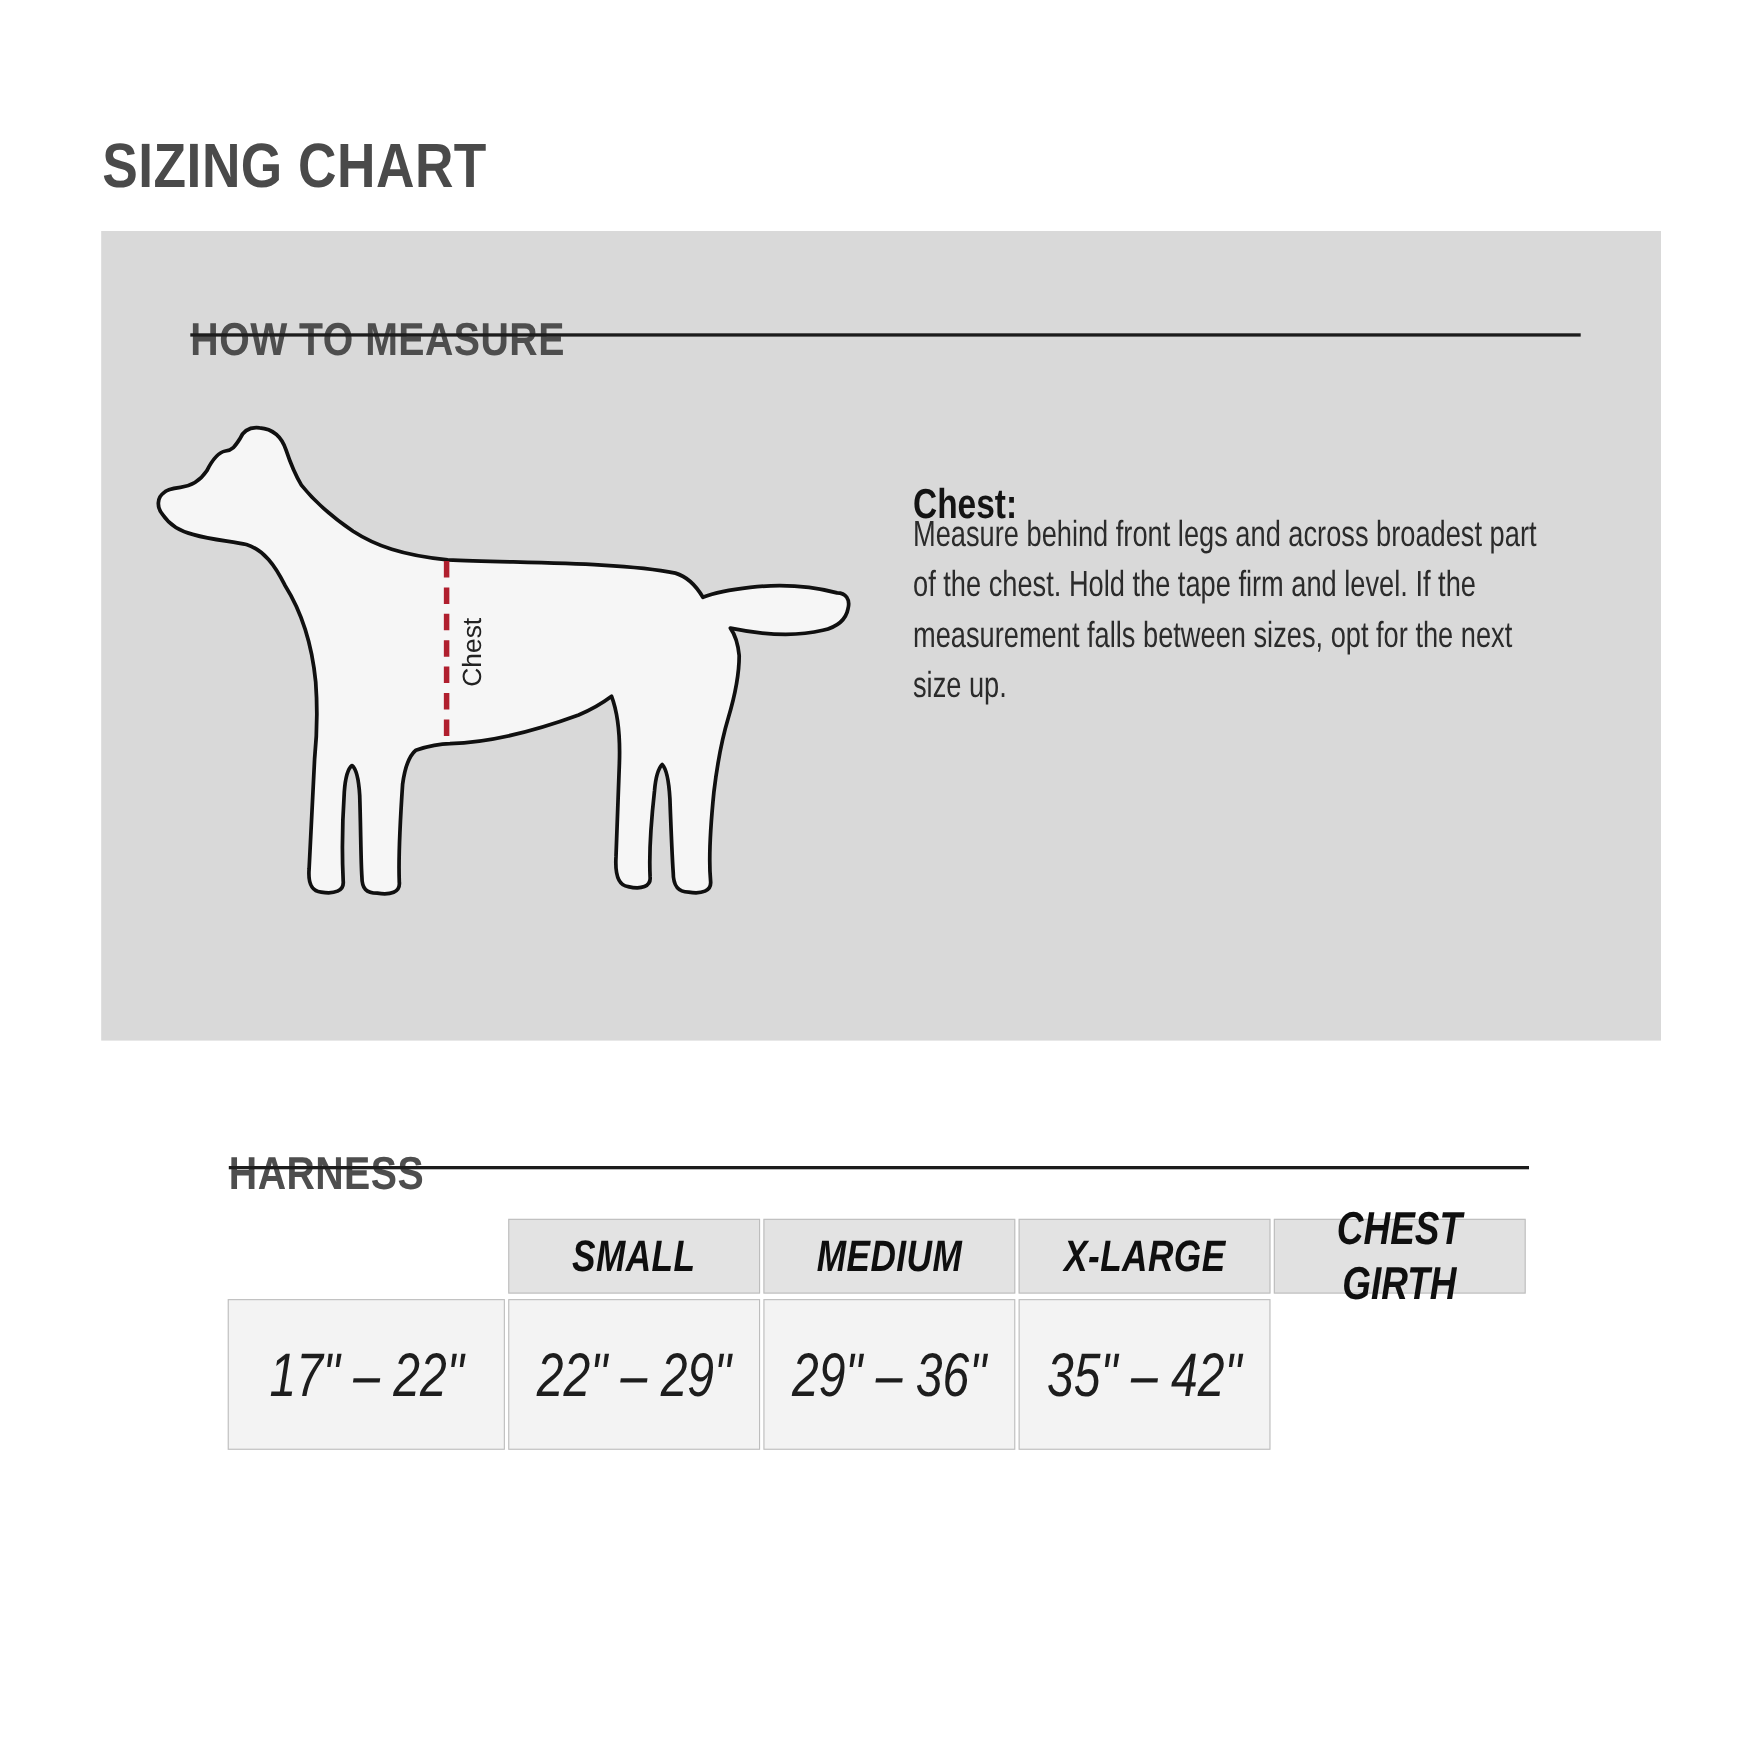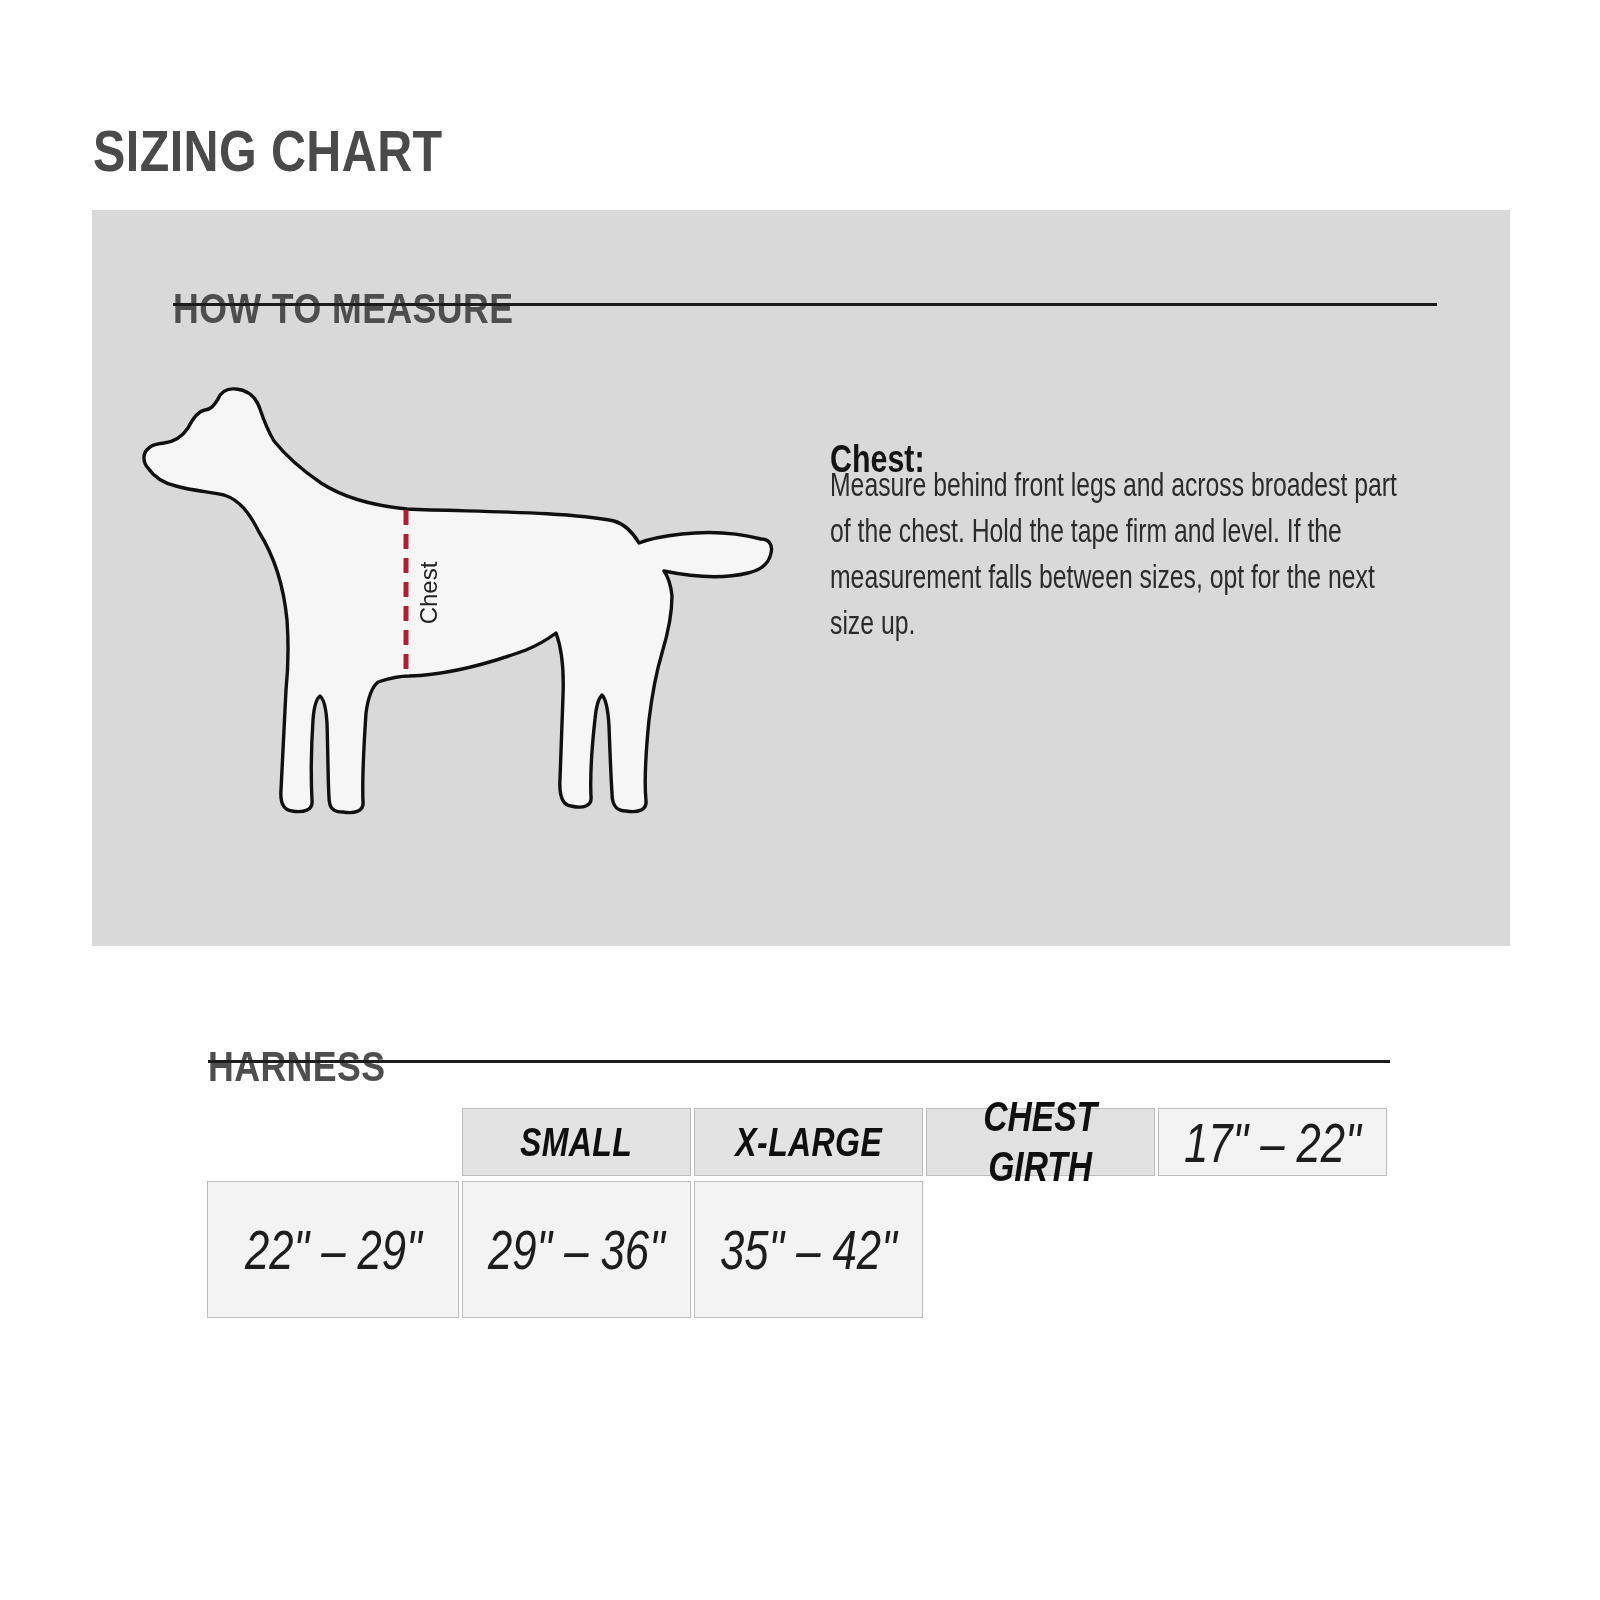--- a/index.html
+++ b/index.html
@@ -164,20 +164,23 @@
   <section>
     <h2 class="abs section-heading harness-heading">HARNESS</h2>
     <div class="abs rule rule-harness"></div>
 
     <div class="abs size-table">
       <div class="cell cell-blank"></div>
       <div class="cell cell-colhead">
         <span class="cx80">SMALL</span>
       </div>
       <div class="cell cell-colhead">
+        <span class="cx80">MEDIUM</span>
+      </div>
+      <div class="cell cell-colhead">
         <span class="cx80">X-LARGE</span>
       </div>
 
       <div class="cell cell-rowhead">
         <span class="cx80">
           <span style="display:block">CHEST</span>
           <span style="display:block">GIRTH</span>
         </span>
       </div>
       <div class="cell cell-value">

